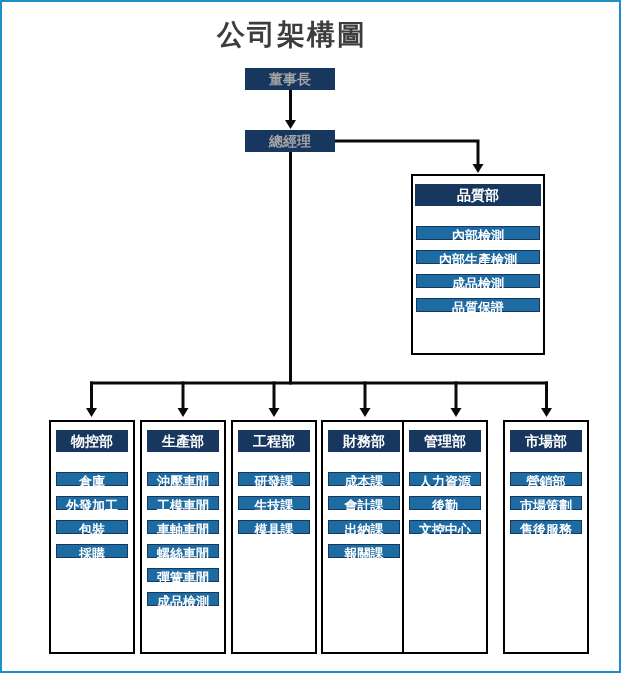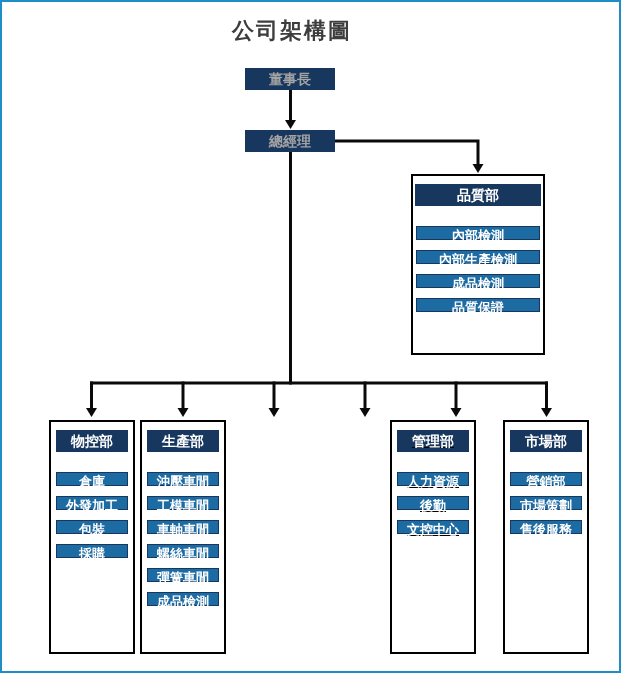--- a/index.html
+++ b/index.html
@@ -23,21 +23,21 @@
     background: #ffffff;
     border: 2px solid var(--frame);
     overflow: hidden;
   }
   .chart-title {
     position: absolute;
     top: 14px;
     left: 0;
     width: 580px;
     text-align: center;
-    font-size: 22px;
+    font-size: 28px;
     font-weight: bold;
     letter-spacing: 2px;
     color: var(--title-color);
   }
   svg.connectors {
     position: absolute;
     top: 0; left: 0;
     width: 621px; height: 673px;
     z-index: 0;
   }
@@ -149,21 +149,34 @@
     </div>
     <div class="container dept-container" style="left: 138px;">
       <div class="hdr">生產部</div>
       <div class="item">沖壓車間</div>
       <div class="item">工模車間</div>
       <div class="item">車軸車間</div>
       <div class="item">螺絲車間</div>
       <div class="item">彈簧車間</div>
       <div class="item">成品檢測</div>
     </div>
-    <div class="container dept-container" style="left: 388px; text-decoration: underline;">
+    <div class="container dept-container" style="left: 229px;">
+      <div class="hdr">工程部</div>
+      <div class="item">研發課</div>
+      <div class="item">生技課</div>
+      <div class="item">模具課</div>
+    </div>
+    <div class="container dept-container" style="left: 319px;">
+      <div class="hdr">財務部</div>
+      <div class="item">成本課</div>
+      <div class="item">會計課</div>
+      <div class="item">出納課</div>
+      <div class="item">報關課</div>
+    </div>
+    <div class="container dept-container" style="left: 400px;">
       <div class="hdr">管理部</div>
       <div class="item">人力資源</div>
       <div class="item">後勤</div>
       <div class="item">文控中心</div>
     </div>
     <div class="container dept-container" style="left: 501px;">
       <div class="hdr">市場部</div>
       <div class="item">營銷部</div>
       <div class="item">市場策劃</div>
       <div class="item">售後服務</div>

